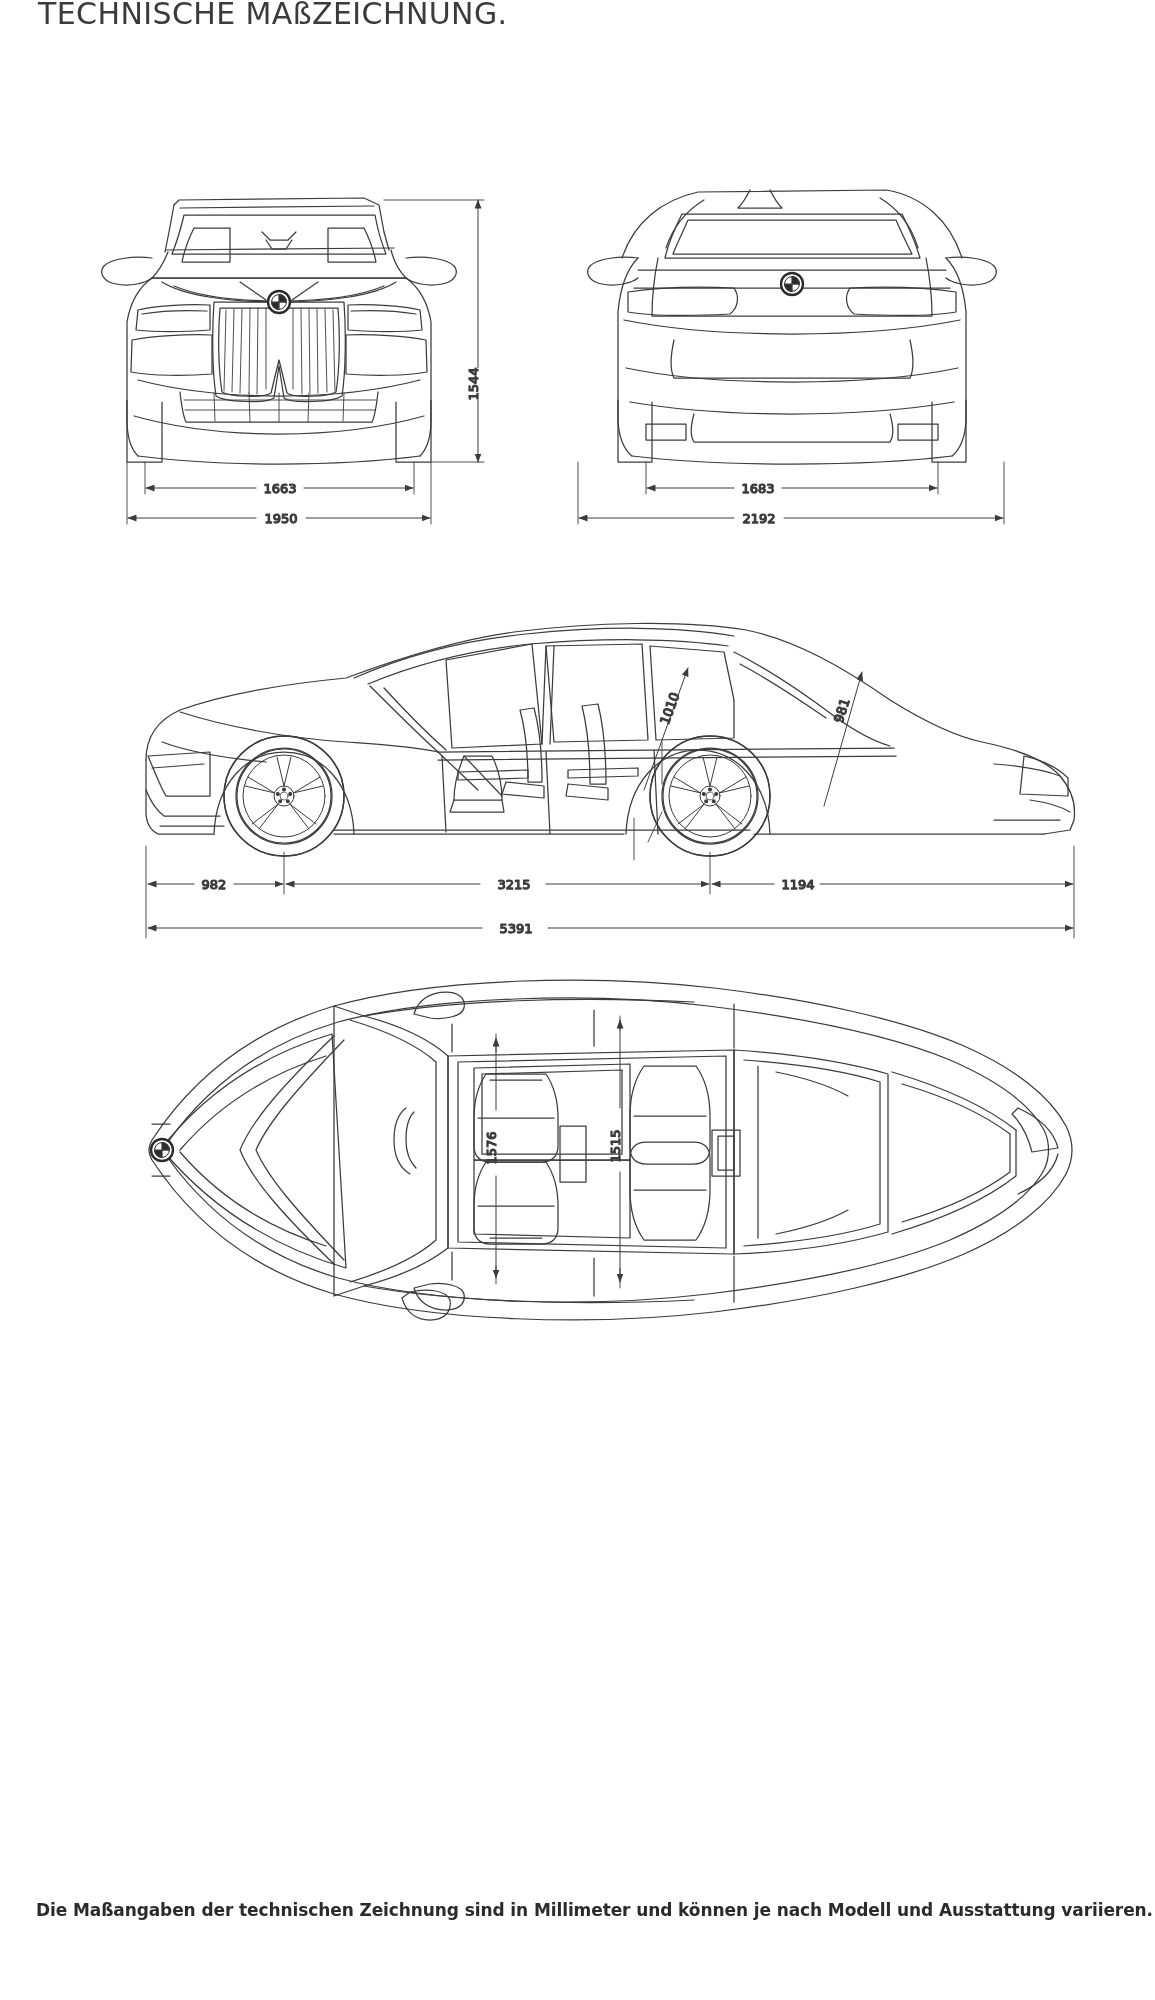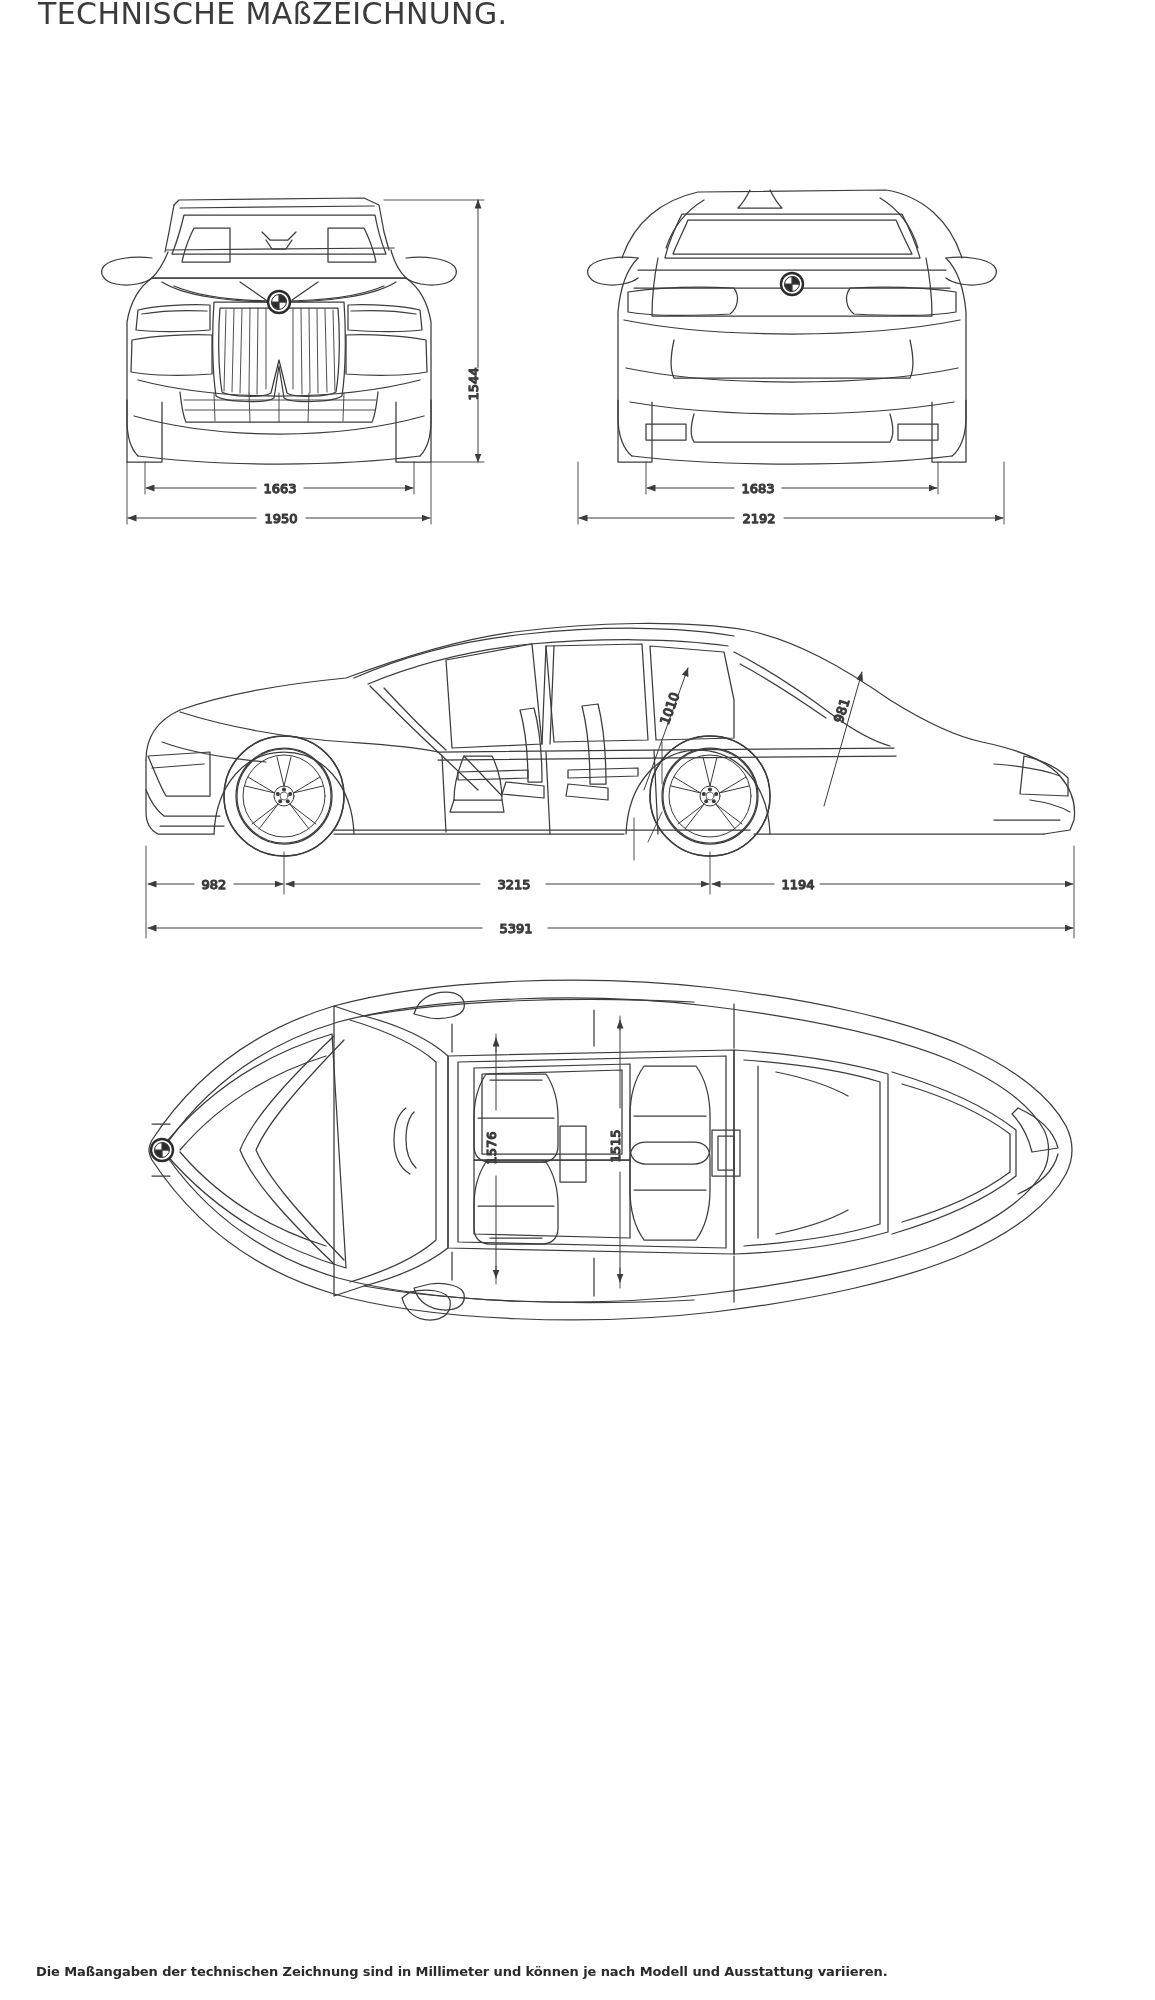--- a/index.html
+++ b/index.html
@@ -13,22 +13,22 @@
   
   .title{
     position:absolute;left:4px;top:-4px;
     font-size:30px;font-weight:400;letter-spacing:.4px;
     color:#3b3b3b;white-space:nowrap;
     font-family:"DejaVu Sans",sans-serif;
   }
 
   
   .footnote{
-    position:absolute;left:2px;top:1964px;
-    font-size:13px;font-weight:700;color:#2b2b2b;
+    position:absolute;left:2px;top:1900px;
+    font-size:17px;font-weight:700;color:#2b2b2b;
     white-space:nowrap;letter-spacing:-.1px;
     font-family:"DejaVu Sans",sans-serif;
   }
 
   
   .dwg{position:absolute;left:0;top:0;width:1155px;height:2000px;}
   .dwg text{
     font-family:"DejaVu Sans",sans-serif;
     font-size:13px;fill:#4a4a4a;
   }

